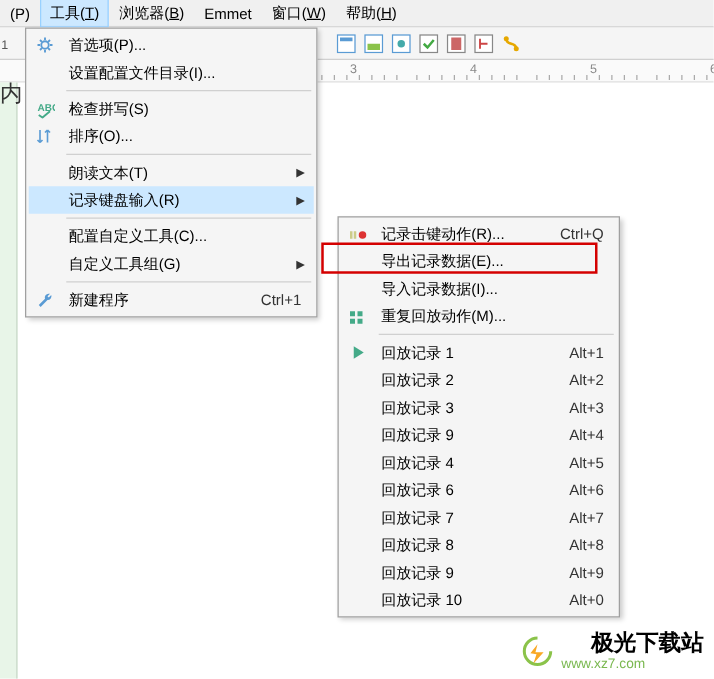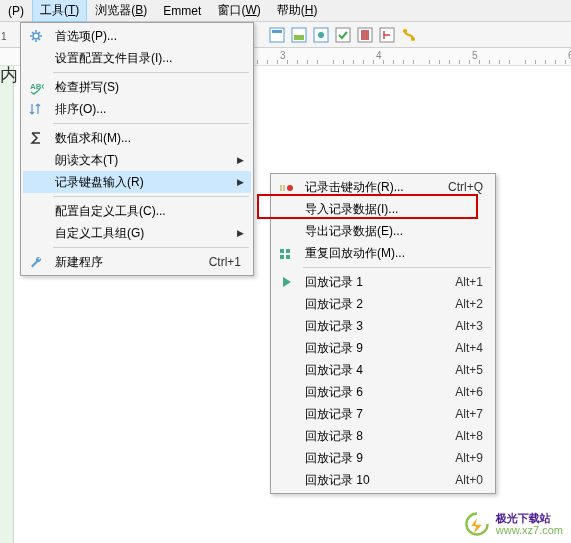--- a/index.html
+++ b/index.html
@@ -36,21 +36,21 @@
   .marrow { width: 10px; text-align: center; color: #333; font-size: 9px; padding-right:4px;}
   .msep { height: 1px; background: #d0d0d0; margin: 3px 2px 3px 30px; }
   
   .redbox { position: absolute; border: 2px solid #d40000; pointer-events: none; }
   .redbox1 { left: 257px; top: 194px; width: 221px; height: 25px; }
   
   
   .watermark { position: absolute; right: 8px; bottom: 6px; display:flex; align-items:center; gap:6px;}
   .wm-logo { width: 26px; height: 26px; }
   .wm-text { display:flex; flex-direction:column; line-height:1.1;}
-  .wm-title { font-size: 11px; color: #4c1d95; font-weight: bold; }
+  .wm-title { font-size: 18px; color: #000000; font-weight: bold; margin-left: 24px; }
   .wm-url { font-size: 11px; color: #7ab850; }
   
   svg { display: block; }
 </style>
 </head>
 <body>
 
 <div class="menubar" id="menubar">
     <div class="menubar-item">(P)</div>
     <div class="menubar-item active">工具(<span class="hot">T</span>)</div>
@@ -185,29 +185,20 @@
       <div class="micon">
         <svg width="16" height="16">
           <path d="M4 3v10M4 13l-2-2M4 13l2-2M10 13V3M10 3l-2 2M10 3l2 2" stroke="#5a9bd4" stroke-width="1.3" fill="none"></path>
         </svg>
       </div>
       <div class="mlabel">排序(O)...</div>
       <div class="mshort"></div>
     </div>
     <div class="msep"></div>
     <div class="mrow">
-      <div class="micon">
-        <svg width="16" height="16">
-          <path d="M4 3h8M4 3l5 5-5 5h8" stroke="#333" stroke-width="1.5" fill="none"></path>
-        </svg>
-      </div>
-      <div class="mlabel">数值求和(M)...</div>
-      <div class="mshort"></div>
-    </div>
-    <div class="mrow">
       <div class="micon"></div>
       <div class="mlabel">朗读文本(T)</div>
       <div class="mshort"></div>
       <div class="marrow">▶</div>
     </div>
     <div class="mrow highlighted">
       <div class="micon"></div>
       <div class="mlabel">记录键盘输入(R)</div>
       <div class="mshort"></div>
       <div class="marrow">▶</div>
@@ -243,26 +234,26 @@
           <rect x="2" y="6" width="2" height="6" fill="#cc8"></rect>
           <rect x="5" y="6" width="2" height="6" fill="#cc8"></rect>
           <circle cx="12" cy="9" r="3" fill="#d33"></circle>
         </svg>
       </div>
       <div class="mlabel">记录击键动作(R)...</div>
       <div class="mshort">Ctrl+Q</div>
     </div>
     <div class="mrow">
       <div class="micon"></div>
+      <div class="mlabel">导出记录数据(E)...</div>
+      <div class="mshort"></div>
+    </div>
+    <div class="mrow">
+      <div class="micon"></div>
       <div class="mlabel">导入记录数据(I)...</div>
-      <div class="mshort"></div>
-    </div>
-    <div class="mrow">
-      <div class="micon"></div>
-      <div class="mlabel">导出记录数据(E)...</div>
       <div class="mshort"></div>
     </div>
     <div class="mrow">
       <div class="micon">
         <svg width="16" height="16">
           <rect x="2" y="4" width="4" height="4" fill="#4a8"></rect>
           <rect x="2" y="10" width="4" height="4" fill="#4a8"></rect>
           <rect x="8" y="4" width="4" height="4" fill="#4a8"></rect>
           <rect x="8" y="10" width="4" height="4" fill="#4a8"></rect>
         </svg>

